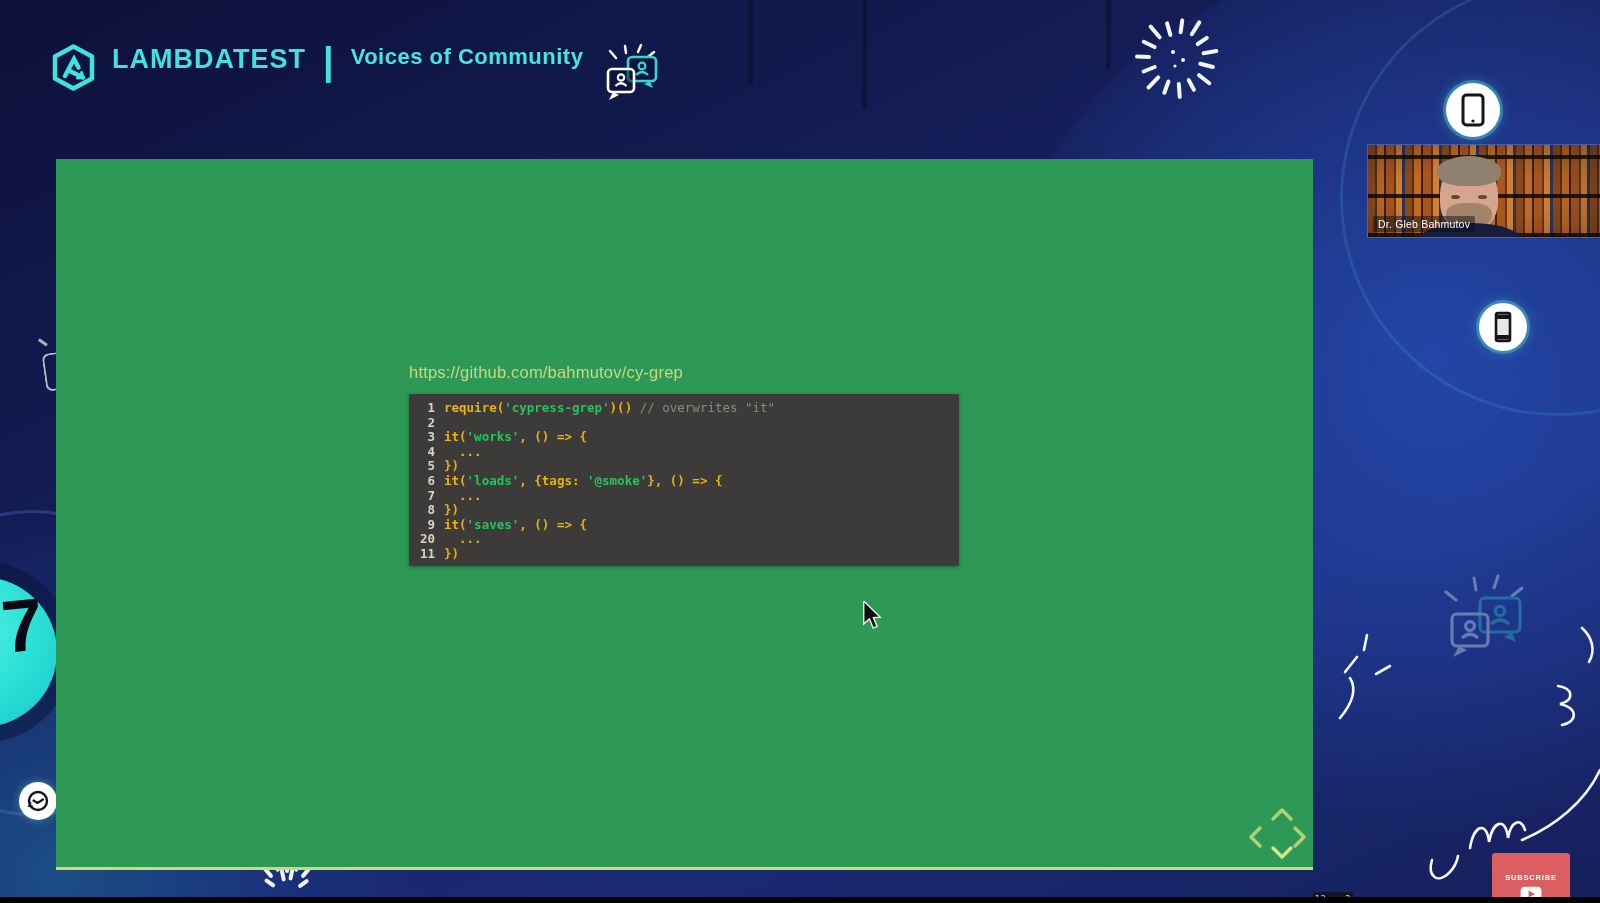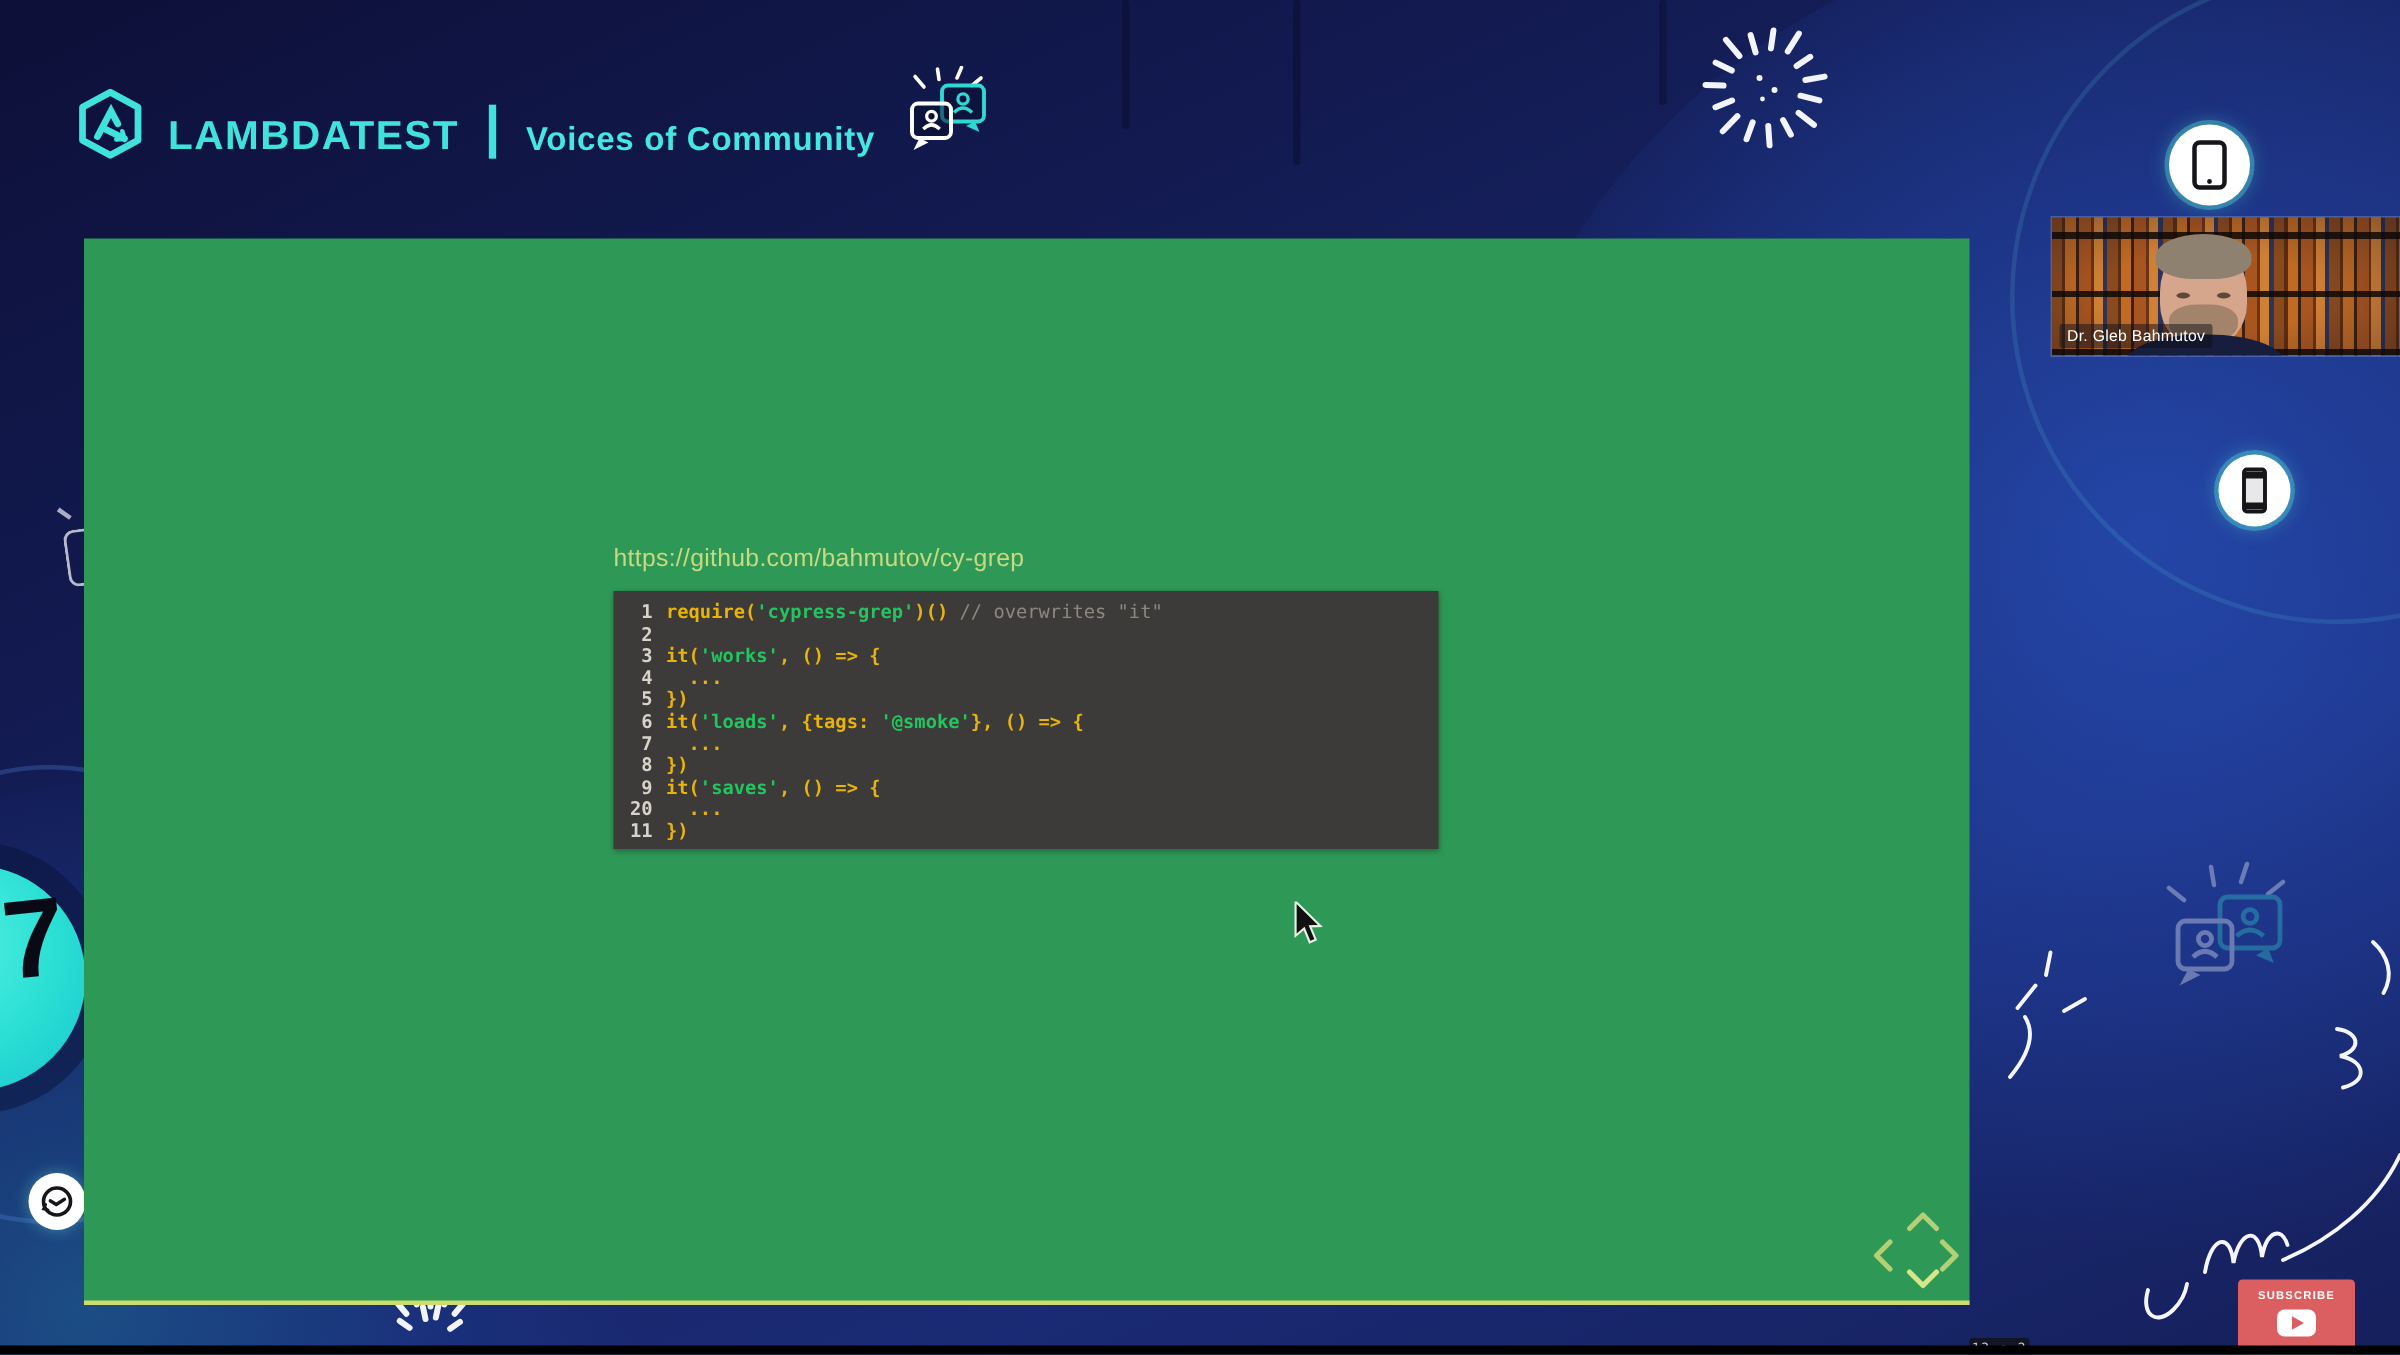--- a/index.html
+++ b/index.html
@@ -11,21 +11,21 @@
   .glow-right{left:980px;top:-50px;width:900px;height:900px;
       background:radial-gradient(circle at 50% 45%,rgba(45,95,215,.55) 0%,rgba(40,85,200,.28) 45%,rgba(30,60,160,0) 72%);}
   .glow-bottomleft{left:-260px;top:520px;width:700px;height:700px;
       background:radial-gradient(circle at 45% 50%,rgba(35,170,200,.30) 0%,rgba(30,90,190,.18) 45%,rgba(20,50,140,0) 72%);}
   .ring{position:absolute;border-radius:50%;pointer-events:none;}
   .ring-tr{left:1340px;top:-20px;width:430px;height:430px;border:3px solid rgba(90,200,215,.16);}
   .ring-bl{left:-120px;top:510px;width:300px;height:300px;border:3px solid rgba(90,140,230,.28);}
   .streak{position:absolute;top:0;width:5px;background:rgba(5,8,30,.35);border-radius:3px;}
 
   
-  .header{position:absolute;left:50px;top:44px;display:flex;align-items:flex-end;gap:15px;z-index:4;}
+  .header{position:absolute;left:50px;top:44px;display:flex;align-items:flex-start;gap:15px;z-index:4;}
   .brand{color:#3fe3db;font-size:27px;font-weight:bold;letter-spacing:1px;}
   .hsep{color:#3fe3db;font-size:38px;font-weight:bold;line-height:1;margin:0 2px;transform:translateY(-2px);}
   .htitle{color:#44e8e0;font-size:22px;font-weight:bold;letter-spacing:.5px;}
 
   
   .slide{position:absolute;left:56px;top:159px;width:1257px;height:711px;background:#2e9957;z-index:3;}
   .repo-link{position:absolute;left:353px;top:204px;color:#c8d97f;font-size:16.5px;text-decoration:none;letter-spacing:.2px;}
   .code-block{position:absolute;left:353px;top:235px;width:550px;height:172px;background:#3c3b39;
       box-shadow:0 1px 4px rgba(0,0,0,.35);padding:7px 8px 5px 4px;box-sizing:border-box;}
   .code-line{display:flex;font-family:"DejaVu Sans Mono",monospace;font-size:12.5px;line-height:14.6px;font-weight:bold;white-space:pre;}
@@ -56,21 +56,21 @@
   .face .beard{position:absolute;left:6px;top:40px;width:46px;height:26px;background:rgba(146,120,96,.75);border-radius:40% 40% 50% 50%;}
   .face .eye{position:absolute;top:32px;width:9px;height:4px;background:#5b4a3c;border-radius:50%;}
   .torso{position:absolute;left:48px;top:78px;width:108px;height:42px;background:#171d3d;border-radius:48% 48% 0 0;}
   .speaker-label{position:absolute;left:5px;bottom:5px;background:rgba(15,15,25,.5);color:#fff;font-size:10.5px;
       padding:2px 5px;border-radius:2px;letter-spacing:.2px;}
 
   .watermark{position:absolute;left:1428px;top:572px;opacity:.34;z-index:2;}
   .squiggles{position:absolute;left:1320px;top:620px;z-index:4;}
 
   .subscribe-btn{position:absolute;left:1492px;top:853px;width:78px;height:50px;background:#db5e60;border-radius:3px;
-      display:flex;flex-direction:column;align-items:center;padding-top:6px;box-sizing:border-box;z-index:6;border:none;}
+      display:flex;flex-direction:column;align-items:center;padding-top:20px;box-sizing:border-box;z-index:6;border:none;}
   .subscribe-label{color:#fff;font-size:7.5px;font-weight:bold;letter-spacing:.8px;}
 
   .cyan-circle{position:absolute;left:-93px;top:577px;width:150px;height:150px;border-radius:50%;
       background:radial-gradient(circle at 38% 35%,#55f2e2 0%,#2adfd4 55%,#18c4cf 100%);
       box-shadow:0 0 0 16px rgba(10,18,55,.5);z-index:2;}
   .cyan-circle .digit{position:absolute;right:14px;top:6px;font-size:74px;font-weight:bold;color:#0a0a16;transform:rotate(-6deg);}
   .clock-circle{position:absolute;left:19px;top:782px;width:38px;height:38px;background:#fff;border-radius:50%;
       display:flex;align-items:center;justify-content:center;box-shadow:0 0 10px rgba(120,230,230,.4);z-index:2;}
 
   .partial-bubble{position:absolute;left:44px;top:353px;width:13px;height:34px;border:2.5px solid rgba(255,255,255,.7);

